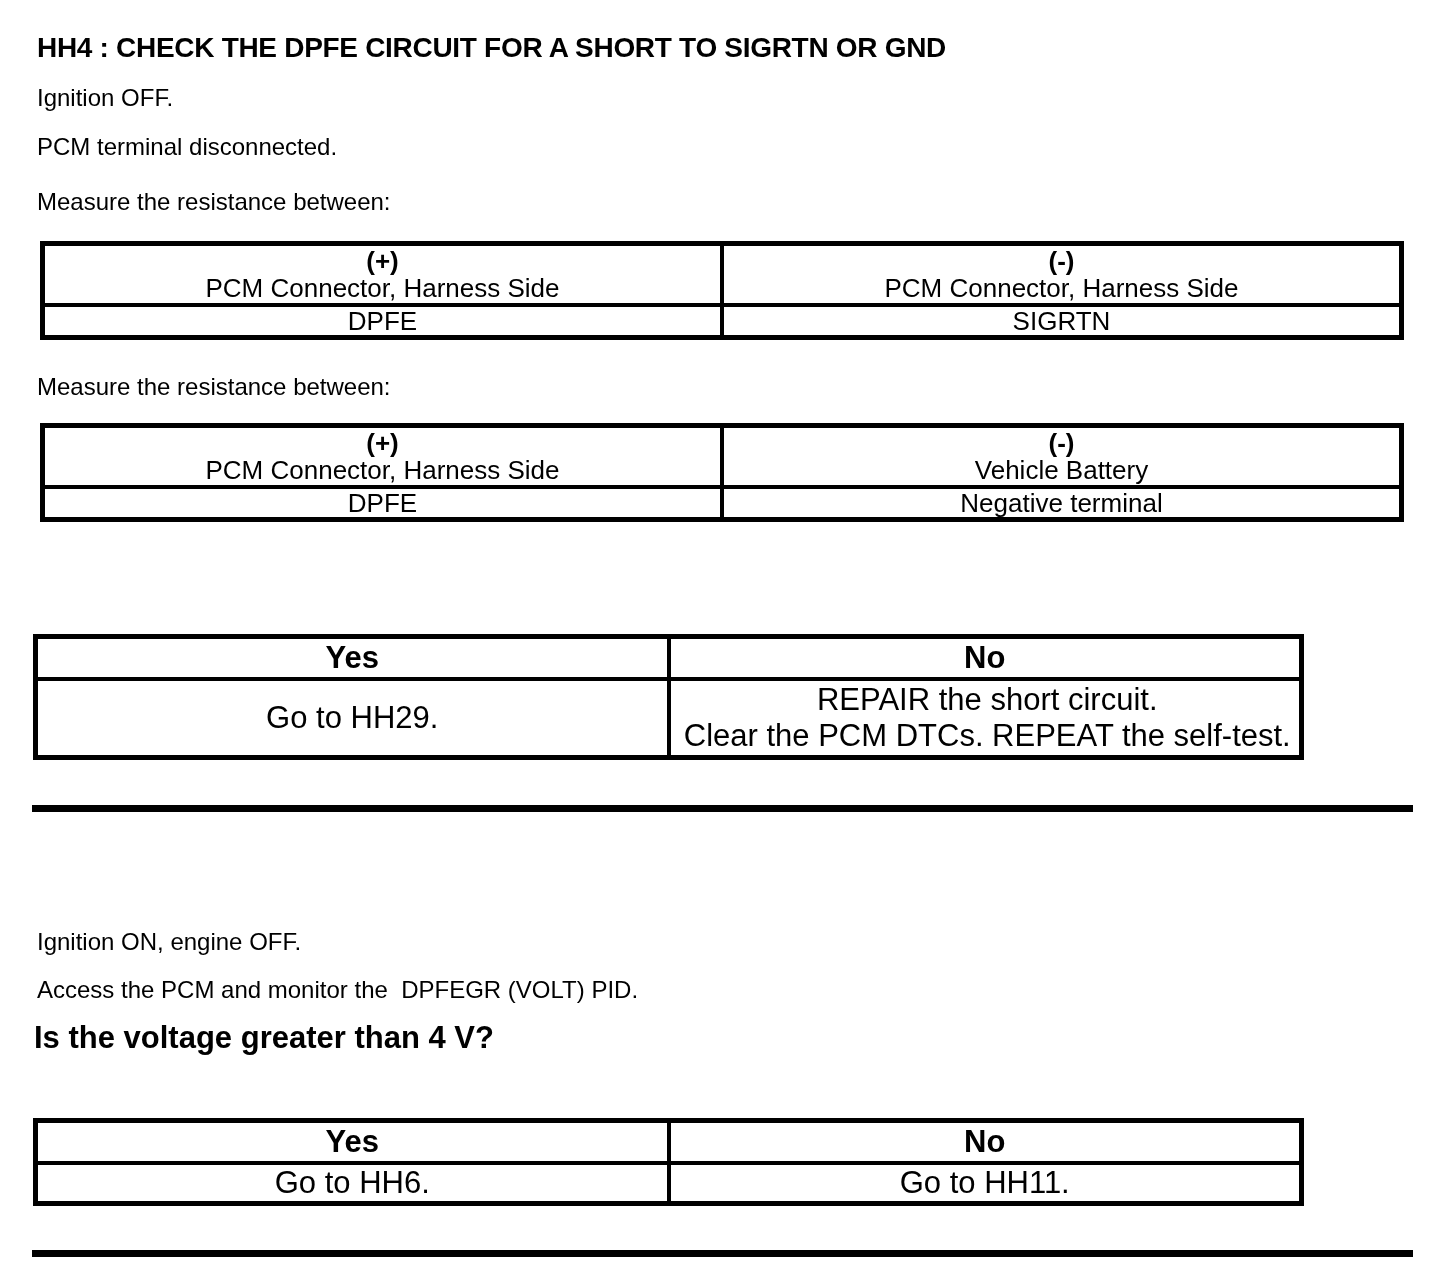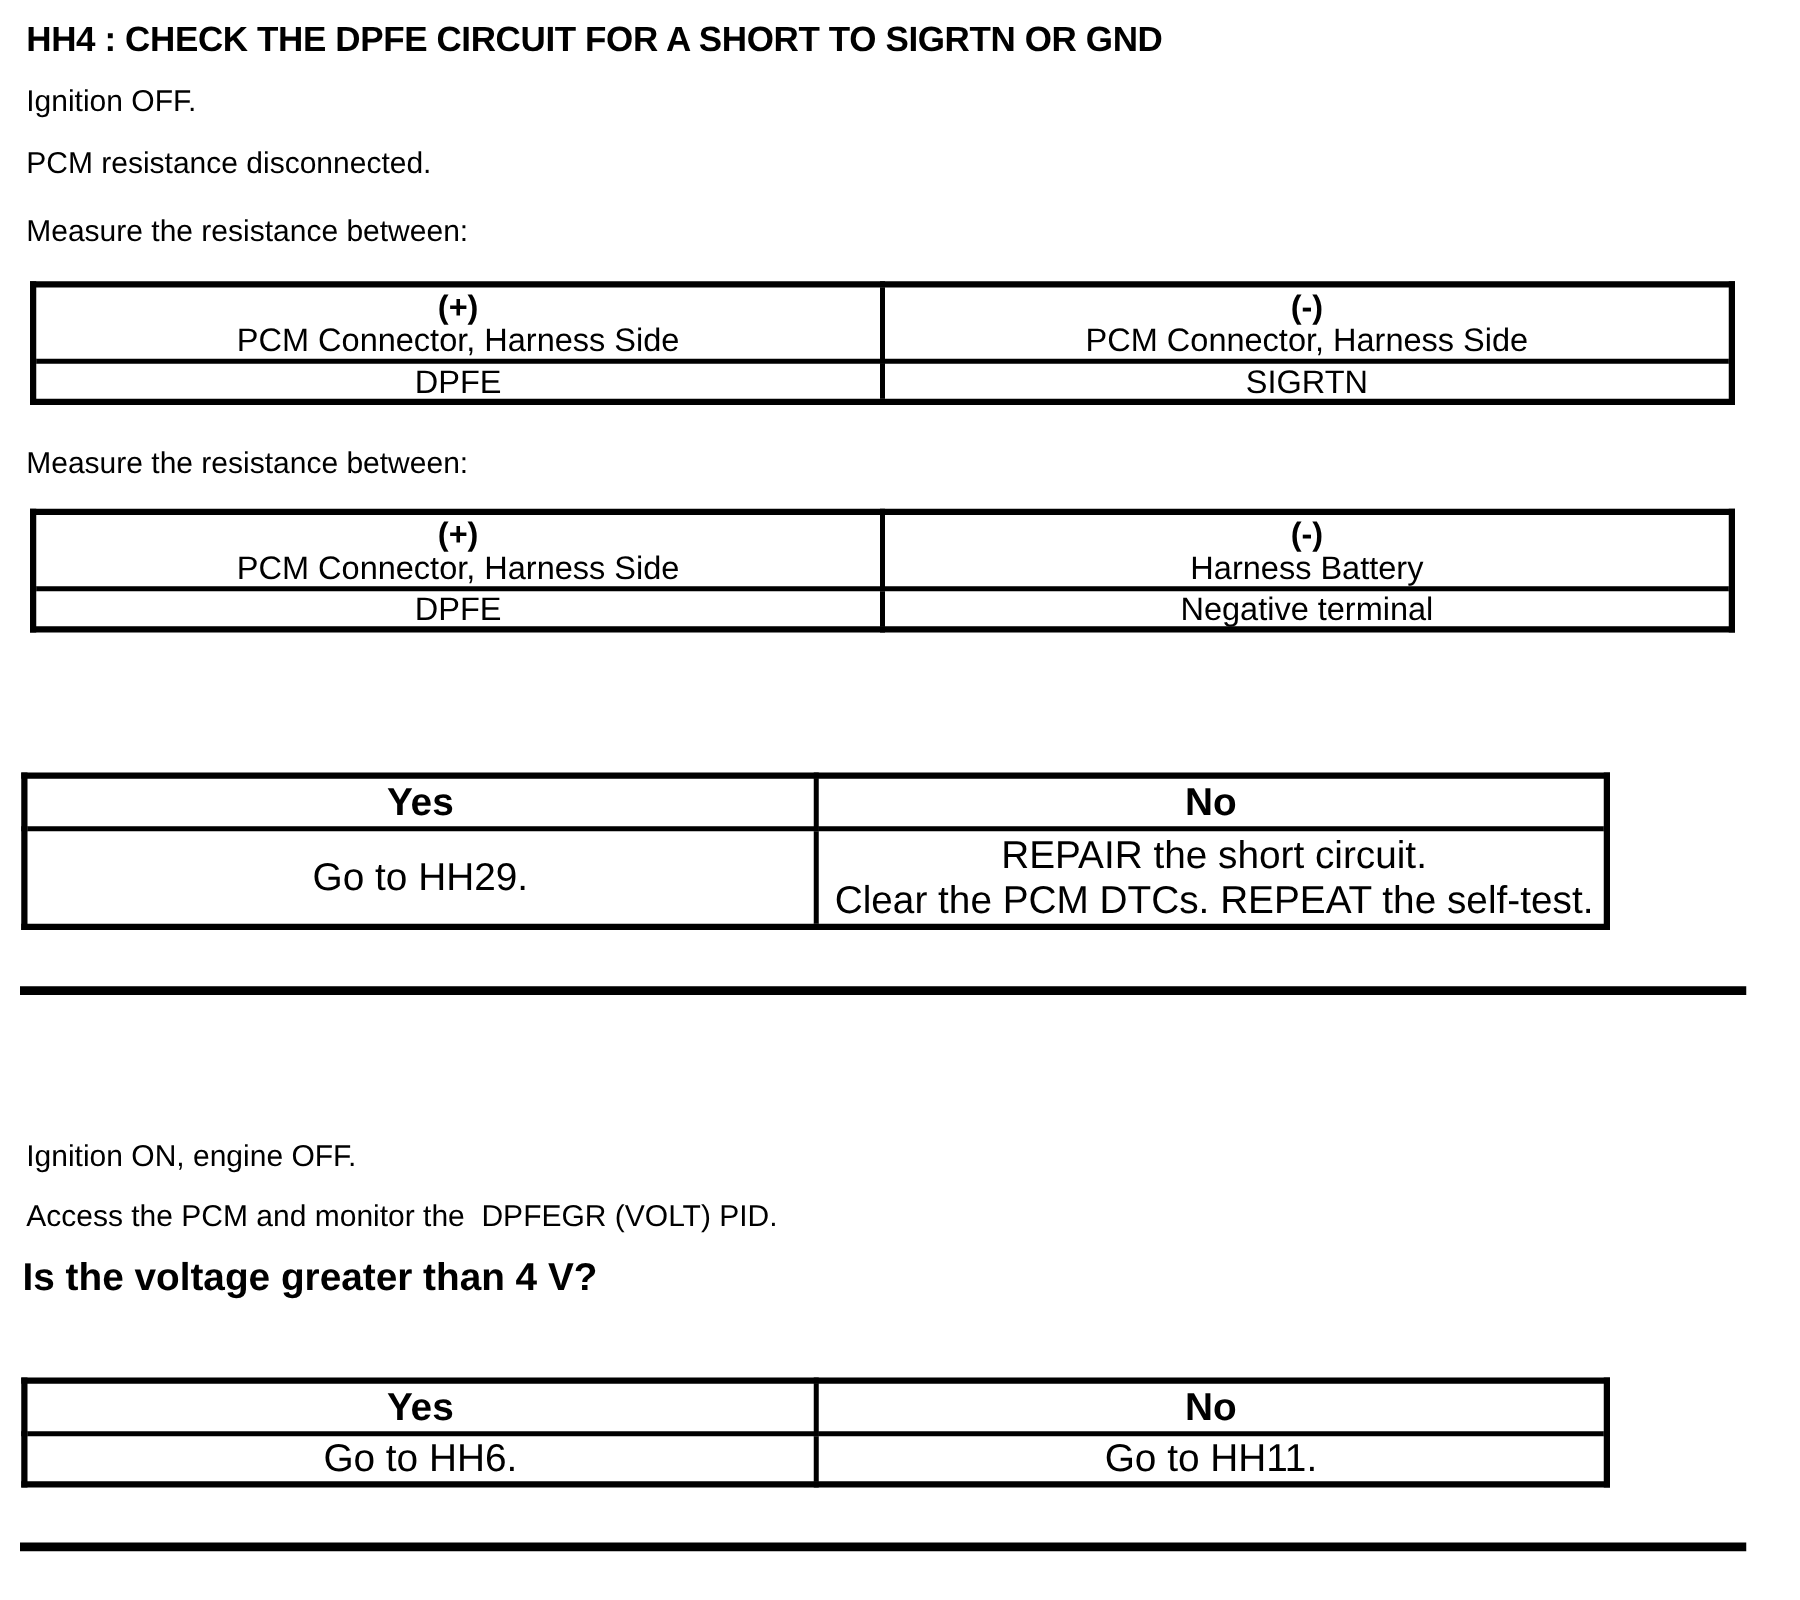--- a/index.html
+++ b/index.html
@@ -5,21 +5,21 @@
   html, body { margin: 0; padding: 0; background: #ffffff; }
   .page {
     position: relative;
     width: 1440px;
     height: 1280px;
     background: #ffffff;
     color: #000000;
     font-family: "Liberation Sans", sans-serif;
     overflow: hidden;
   }
-  .abs { position: absolute; margin: 0; }
+  .abs { position: absolute; margin: 16px; }
   .title {
     left: 21px;
     font-size: 28px;
     font-weight: bold;
     letter-spacing: -0.3px;
     line-height: 32px;
     white-space: pre-wrap;
   }
   .body-line {
     left: 21px;
@@ -77,21 +77,21 @@
 </style>
 </head>
 <body>
 
 <div class="page">
 
   <h1 class="abs title" style="top:16px;">HH4 : CHECK THE DPFE CIRCUIT FOR A SHORT TO SIGRTN OR GND</h1>
 
   <p class="abs body-line" style="top:63px;">Ignition OFF.</p>
 
-  <p class="abs body-line" style="top:112px;">PCM resistance disconnected.</p>
+  <p class="abs body-line" style="top:112px;">PCM terminal disconnected.</p>
 
   <p class="abs body-line" style="top:167px;">Measure the resistance between:</p>
 
   <table class="abs measure-table" style="top:225px;">
     <tbody>
         <tr class="hdr">
       <td>
         <div class="pol">(+)</div>
         <div>PCM Connector, Harness Side</div>
       </td>
@@ -111,21 +111,21 @@
 
   <table class="abs measure-table" style="top:407px;">
     <tbody>
         <tr class="hdr">
       <td>
         <div class="pol">(+)</div>
         <div>PCM Connector, Harness Side</div>
       </td>
       <td>
         <div class="pol">(-)</div>
-        <div>Harness Battery</div>
+        <div>Vehicle Battery</div>
       </td>
     </tr>
     <tr class="dat">
       <td>DPFE</td>
       <td>Negative terminal</td>
     </tr>
   </tbody>
     </table>
 
 

